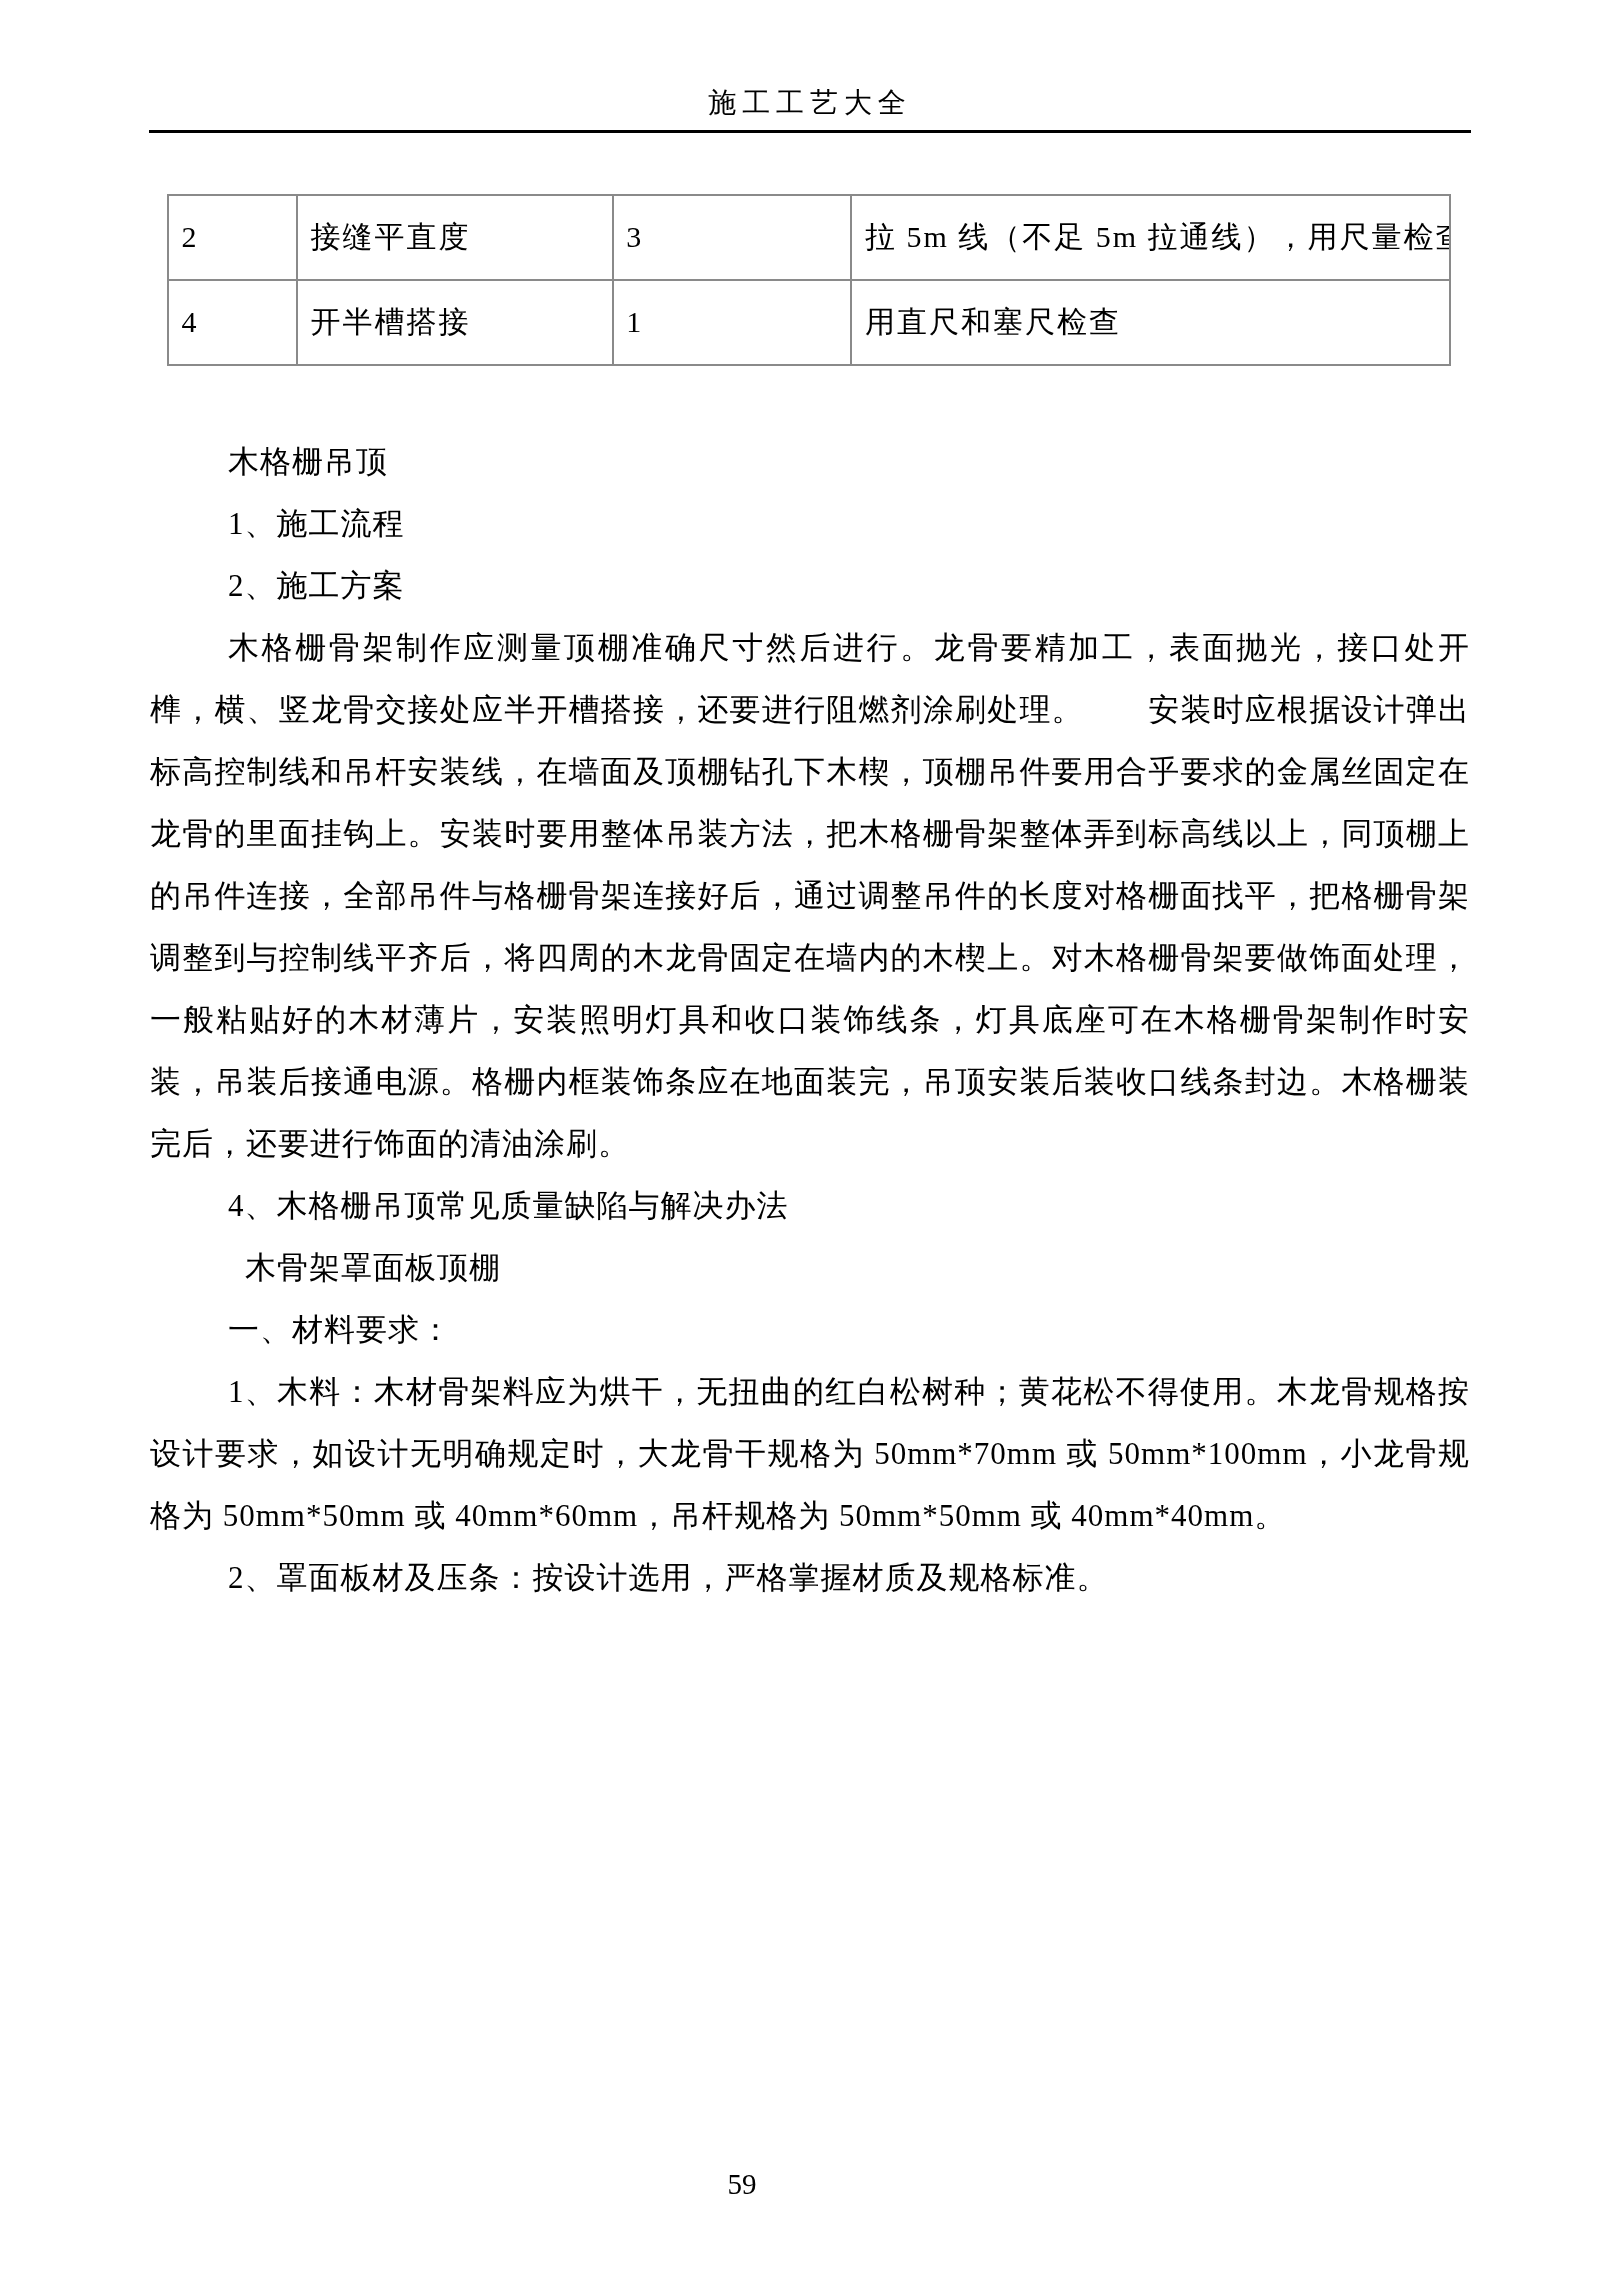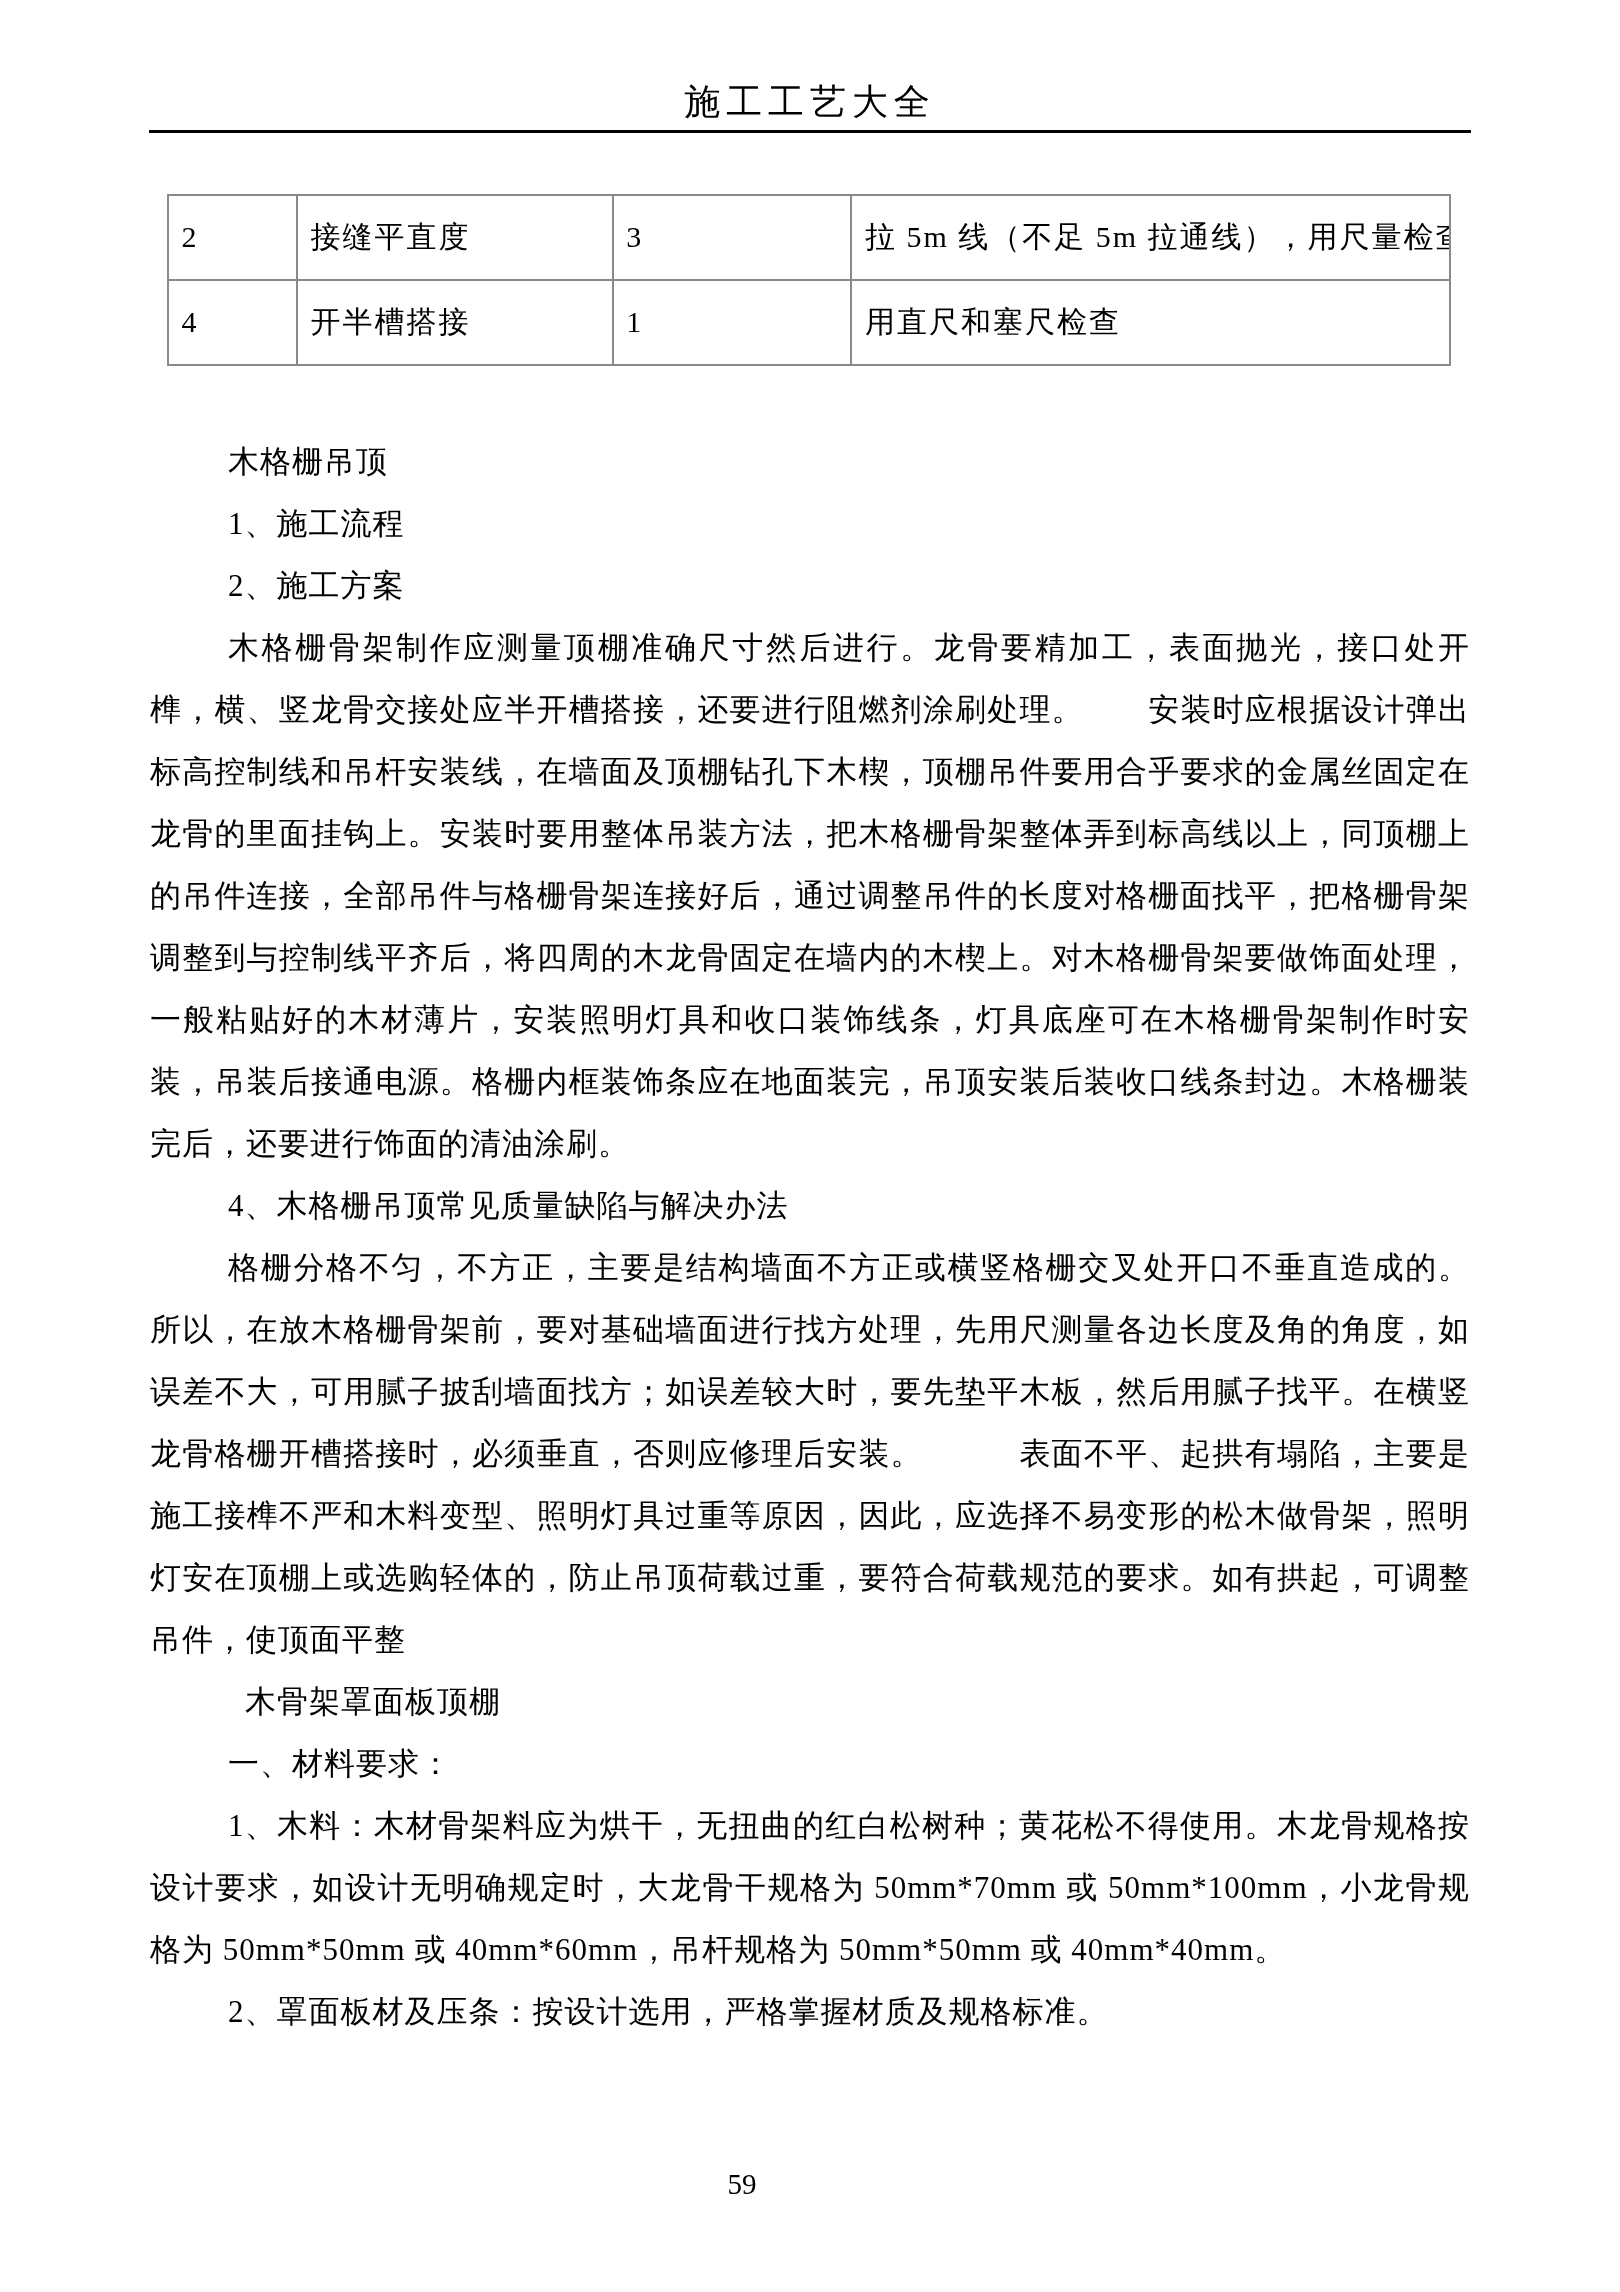--- a/index.html
+++ b/index.html
@@ -10,21 +10,21 @@
     background: #ffffff;
     color: #000000;
     font-family: "Liberation Serif", "DejaVu Serif", serif;
     overflow: hidden;
     box-sizing: border-box;
     padding: 0 150px;
   }
   .header-title {
     padding-top: 82px;
     text-align: center;
-    font-size: 36px;
+    font-size: 28px;
     line-height: 41px;
     letter-spacing: 5.9px;
   }
   .header-rule {
     border: none;
     border-top: 3.9px solid #000000;
     margin: 6.9px -1px 0 -1px;
   }
   .quality-table-wrap { margin: 61px 18.6px 0 16.7px; }
   table.quality-table {
@@ -93,21 +93,20 @@
       </tbody>
     </table>
   </div>
 
   <div class="doc-body">
     <p class="indent">木格栅吊顶</p>
     <p class="indent">1、施工流程</p>
     <p class="indent">2、施工方案</p>
     <p class="indent justify">木格栅骨架制作应测量顶棚准确尺寸然后进行。龙骨要精加工，表面抛光，接口处开榫，横、竖龙骨交接处应半开槽搭接，还要进行阻燃剂涂刷处理。　　安装时应根据设计弹出标高控制线和吊杆安装线，在墙面及顶棚钻孔下木楔，顶棚吊件要用合乎要求的金属丝固定在龙骨的里面挂钩上。安装时要用整体吊装方法，把木格栅骨架整体弄到标高线以上，同顶棚上的吊件连接，全部吊件与格栅骨架连接好后，通过调整吊件的长度对格栅面找平，把格栅骨架调整到与控制线平齐后，将四周的木龙骨固定在墙内的木楔上。对木格栅骨架要做饰面处理，一般粘贴好的木材薄片，安装照明灯具和收口装饰线条，灯具底座可在木格栅骨架制作时安装，吊装后接通电源。格栅内框装饰条应在地面装完，吊顶安装后装收口线条封边。木格栅装完后，还要进行饰面的清油涂刷。</p>
     <p class="indent">4、木格栅吊顶常见质量缺陷与解决办法</p>
-    <p class="indent justify">格栅分格不匀，不方正，主要是结构墙面不方正或横竖格栅交叉处开口不垂直造成的。所以，在放木格栅骨架前，要对基础墙面进行找方处理，先用尺测量各边长度及角的角度，如误差不大，可用腻子披刮墙面找方；如误差较大时，要先垫平木板，然后用腻子找平。在横竖龙骨格栅开槽搭接时，必须垂直，否则应修理后安装。　　　表面不平、起拱有塌陷，主要是施工接榫不严和木料变型、照明灯具过重等原因，因此，应选择不易变形的松木做骨架，照明灯安在顶棚上或选购轻体的，防止吊顶荷载过重，要符合荷载规范的要求。如有拱起，可调整吊件，使顶面平整</p>
     <p class="indent-lg gap-before">木骨架罩面板顶棚</p>
     <p class="indent">一、材料要求：</p>
     <p class="indent justify">1、木料：木材骨架料应为烘干，无扭曲的红白松树种；黄花松不得使用。木龙骨规格按设计要求，如设计无明确规定时，大龙骨干规格为 50mm*70mm 或 50mm*100mm，小龙骨规格为 50mm*50mm 或 40mm*60mm，吊杆规格为 50mm*50mm 或 40mm*40mm。</p>
     <p class="indent">2、罩面板材及压条：按设计选用，严格掌握材质及规格标准。</p>
   </div>
 
   <div class="page-number">59</div>
 
 </div>
 

